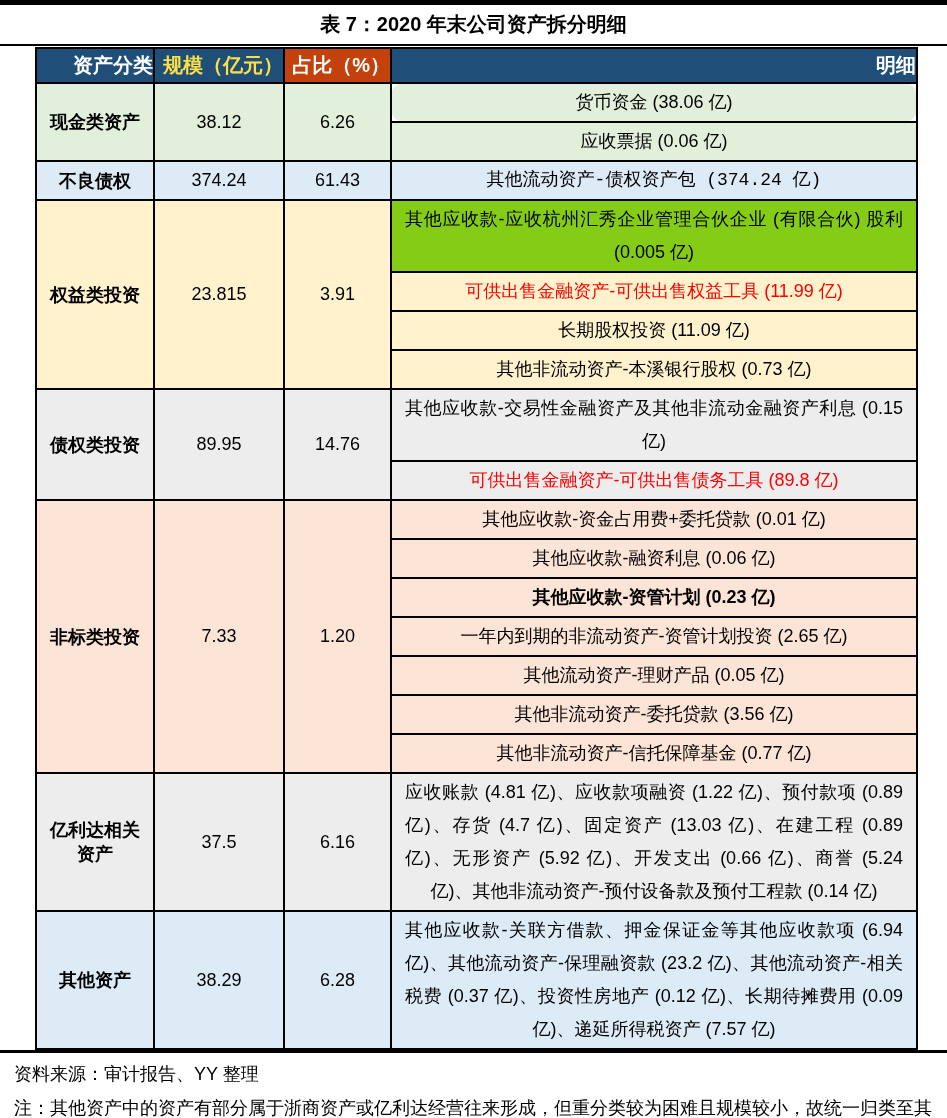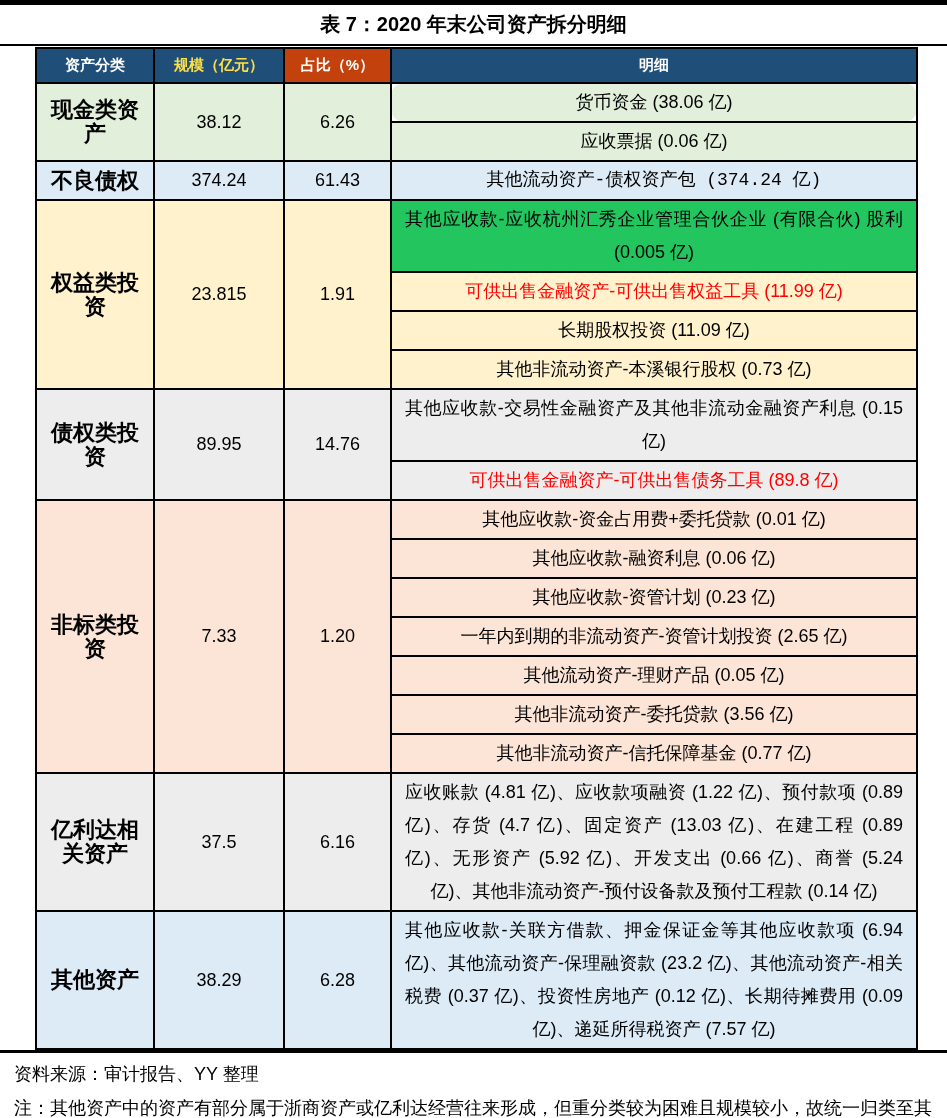--- a/index.html
+++ b/index.html
@@ -29,29 +29,29 @@
     margin-top: 1px;
   }
   th, td { border: 2px solid #000000; }
   col.c-category { width: 118px; }
   col.c-scale    { width: 130px; }
   col.c-share    { width: 107px; }
   col.c-detail   { width: 526px; }
   th.hdr {
     background: #1F4E79;
     color: #ffffff;
-    font-size: 15px;
+    font-size: 20px;
     font-weight: bold;
     height: 35px;
-    text-align: center;
+    text-align: right;
     vertical-align: middle;
   }
   td.category-cell {
     font-weight: bold;
-    font-size: 22px;
+    font-size: 18px;
     text-align: center;
     vertical-align: middle;
     padding: 4px 8px;
     line-height: 24px;
   }
   td.num-cell {
     font-size: 18px;
     text-align: center;
     vertical-align: middle;
     padding: 4px 4px;
@@ -114,22 +114,22 @@
         </tr>
         <tr>
           <td rowspan="1" class="category-cell" style="background: rgb(221, 235, 247);">不良债权</td>
           <td rowspan="1" class="num-cell" style="background: rgb(221, 235, 247);">374.24</td>
           <td rowspan="1" class="num-cell" style="background: rgb(221, 235, 247);">61.43</td>
           <td class="detail-cell" style="background: rgb(221, 235, 247); font-family: Liberation Mono, monospace;">其他流动资产-债权资产包 (374.24 亿)</td>
         </tr>
         <tr>
           <td rowspan="4" class="category-cell" style="background: rgb(255, 242, 204);">权益类投资</td>
           <td rowspan="4" class="num-cell" style="background: rgb(255, 242, 204);">23.815</td>
-          <td rowspan="4" class="num-cell" style="background: rgb(255, 242, 204);">1.91</td>
-          <td class="detail-cell" style="background: #22c55e; margin-left: 44px;">其他应收款-应收杭州汇秀企业管理合伙企业 (有限合伙) 股利 (0.005 亿)</td>
+          <td rowspan="4" class="num-cell" style="background: rgb(255, 242, 204);">3.91</td>
+          <td class="detail-cell" style="background: #84cc16; margin-left: 44px;">其他应收款-应收杭州汇秀企业管理合伙企业 (有限合伙) 股利 (0.005 亿)</td>
         </tr>
         <tr>
           <td class="detail-cell highlight" style="color: rgb(255, 0, 0); background: rgb(255, 242, 204);">可供出售金融资产-可供出售权益工具 (11.99 亿)</td>
         </tr>
         <tr>
           <td class="detail-cell" style="background: rgb(255, 242, 204);">长期股权投资 (11.09 亿)</td>
         </tr>
         <tr>
           <td class="detail-cell" style="background: rgb(255, 242, 204);">其他非流动资产-本溪银行股权 (0.73 亿)</td>
         </tr>
@@ -145,21 +145,21 @@
         <tr>
           <td rowspan="7" class="category-cell" style="background: rgb(252, 228, 214);">非标类投资</td>
           <td rowspan="7" class="num-cell" style="background: rgb(252, 228, 214);">7.33</td>
           <td rowspan="7" class="num-cell" style="background: rgb(252, 228, 214);">1.20</td>
           <td class="detail-cell" style="background: rgb(252, 228, 214);">其他应收款-资金占用费+委托贷款 (0.01 亿)</td>
         </tr>
         <tr>
           <td class="detail-cell" style="background: rgb(252, 228, 214);">其他应收款-融资利息 (0.06 亿)</td>
         </tr>
         <tr>
-          <td class="detail-cell" style="background: rgb(252, 228, 214);">其他应收款-资管计划 (0.23 亿)</td>
+          <td class="detail-cell" style="background: rgb(252, 228, 214); font-weight: bold;">其他应收款-资管计划 (0.23 亿)</td>
         </tr>
         <tr>
           <td class="detail-cell" style="background: rgb(252, 228, 214);">一年内到期的非流动资产-资管计划投资 (2.65 亿)</td>
         </tr>
         <tr>
           <td class="detail-cell" style="background: rgb(252, 228, 214);">其他流动资产-理财产品 (0.05 亿)</td>
         </tr>
         <tr>
           <td class="detail-cell" style="background: rgb(252, 228, 214);">其他非流动资产-委托贷款 (3.56 亿)</td>
         </tr>

